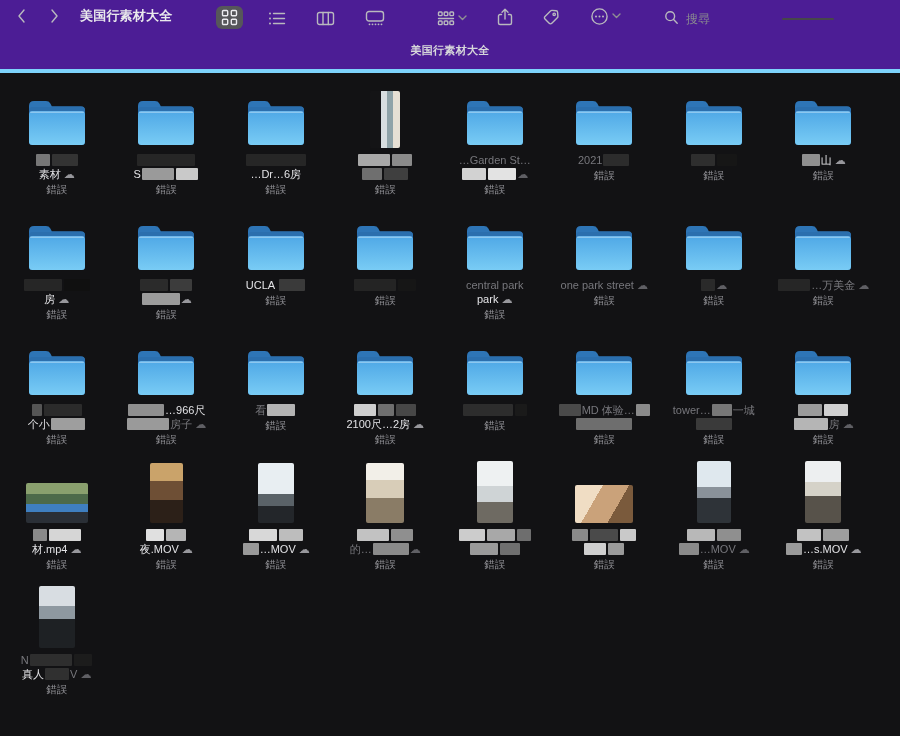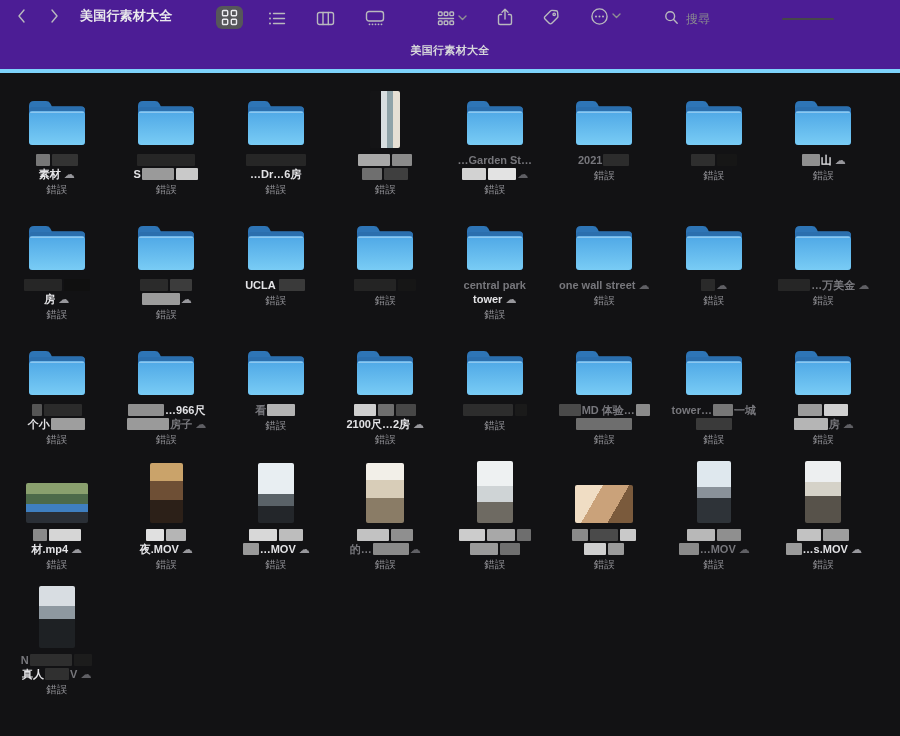--- a/index.html
+++ b/index.html
@@ -35,21 +35,21 @@
     height:37px;display:flex;align-items:center;justify-content:center;
     color:#d6d6da;font-size:11px;font-weight:700;letter-spacing:.3px;
   }
   
   .grid{padding:15px 0 0 2px;}
   .grid-row{display:flex;height:125px;}
   .item{width:109.5px;display:flex;flex-direction:column;align-items:center;flex:none;}
   .icon-box{height:60px;display:flex;align-items:flex-end;justify-content:center;flex:none;}
   .label{margin-top:5px;text-align:center;line-height:14px;max-width:118px;
          color:#e3e3e6;font-size:11px;white-space:nowrap;}
-  .lbl-line{height:14px;font-weight:bold;}
+  .lbl-line{height:14px;}
   .lbl-line .dim{color:#77777c;}
   .redact{display:inline-block;height:12px;border-radius:1px;vertical-align:-2px;margin:0 1px;}
   .cloud{color:#97979c;font-size:11px;font-family:"DejaVu Sans",sans-serif;}
   .cloud.dim{color:#5f5f64;}
   .status{margin-top:2px;color:#919196;font-size:10.5px;text-align:center;}
   
   .thumb{border-radius:2px;background:#333;}
   .th-slit{background:linear-gradient(90deg,#141416 0 36%,#d8dee0 36% 58%,#8fa3a8 58% 76%,#e6e0d4 76%);}
   .th-street{background:linear-gradient(180deg,#8aa06e 0 28%,#4d6a4a 28% 52%,#3f7fc0 52% 72%,#2a2f36 72%);}
   .th-warm-room{background:linear-gradient(180deg,#caa36a 0 30%,#6e4f35 30% 62%,#2c2018 62%);}
@@ -452,41 +452,41 @@
               </linearGradient>
             </defs>
             <path d="M4 12 q0 -5 5 -5 h12 q3 0 4.2 2.2 l1.6 3 h29.2 q4 0 4 4 v4 H4 z" fill="#2e75b6"></path>
             <rect x="4" y="13" width="56" height="38" rx="3.5" fill="#2b6fae"></rect>
             <rect x="4" y="17" width="56" height="34" rx="3.5" fill="url(#fg)"></rect>
             <rect x="5" y="17.5" width="54" height="1.6" rx=".8" fill="rgba(255,255,255,.35)"></rect>
           </svg>
         </div>
         <div class="label">
           <div class="lbl-line"><span class="dim">central park</span></div>
-          <div class="lbl-line"><span>tower </span><span class="cloud">☁</span></div>
-        </div>
-        <div class="status">錯誤</div>
-      </div>
-      <div class="item">
-        <div class="icon-box">
-          <svg width="64" height="54" viewBox="0 0 64 54">
-            <defs>
-              <linearGradient id="fg" x1="0" y1="0" x2="0" y2="1">
-                <stop offset="0" stop-color="#4fa8e6"></stop>
-                <stop offset="1" stop-color="#79ccf5"></stop>
-              </linearGradient>
-            </defs>
-            <path d="M4 12 q0 -5 5 -5 h12 q3 0 4.2 2.2 l1.6 3 h29.2 q4 0 4 4 v4 H4 z" fill="#2e75b6"></path>
-            <rect x="4" y="13" width="56" height="38" rx="3.5" fill="#2b6fae"></rect>
-            <rect x="4" y="17" width="56" height="34" rx="3.5" fill="url(#fg)"></rect>
-            <rect x="5" y="17.5" width="54" height="1.6" rx=".8" fill="rgba(255,255,255,.35)"></rect>
-          </svg>
-        </div>
-        <div class="label">
-          <div class="lbl-line"><span class="dim">one wall street </span><span class="cloud dim">☁</span></div>
+          <div class="lbl-line"><span>park </span><span class="cloud">☁</span></div>
+        </div>
+        <div class="status">錯誤</div>
+      </div>
+      <div class="item">
+        <div class="icon-box">
+          <svg width="64" height="54" viewBox="0 0 64 54">
+            <defs>
+              <linearGradient id="fg" x1="0" y1="0" x2="0" y2="1">
+                <stop offset="0" stop-color="#4fa8e6"></stop>
+                <stop offset="1" stop-color="#79ccf5"></stop>
+              </linearGradient>
+            </defs>
+            <path d="M4 12 q0 -5 5 -5 h12 q3 0 4.2 2.2 l1.6 3 h29.2 q4 0 4 4 v4 H4 z" fill="#2e75b6"></path>
+            <rect x="4" y="13" width="56" height="38" rx="3.5" fill="#2b6fae"></rect>
+            <rect x="4" y="17" width="56" height="34" rx="3.5" fill="url(#fg)"></rect>
+            <rect x="5" y="17.5" width="54" height="1.6" rx=".8" fill="rgba(255,255,255,.35)"></rect>
+          </svg>
+        </div>
+        <div class="label">
+          <div class="lbl-line"><span class="dim">one park street </span><span class="cloud dim">☁</span></div>
         </div>
         <div class="status">錯誤</div>
       </div>
       <div class="item">
         <div class="icon-box">
           <svg width="64" height="54" viewBox="0 0 64 54">
             <defs>
               <linearGradient id="fg" x1="0" y1="0" x2="0" y2="1">
                 <stop offset="0" stop-color="#4fa8e6"></stop>
                 <stop offset="1" stop-color="#79ccf5"></stop>

